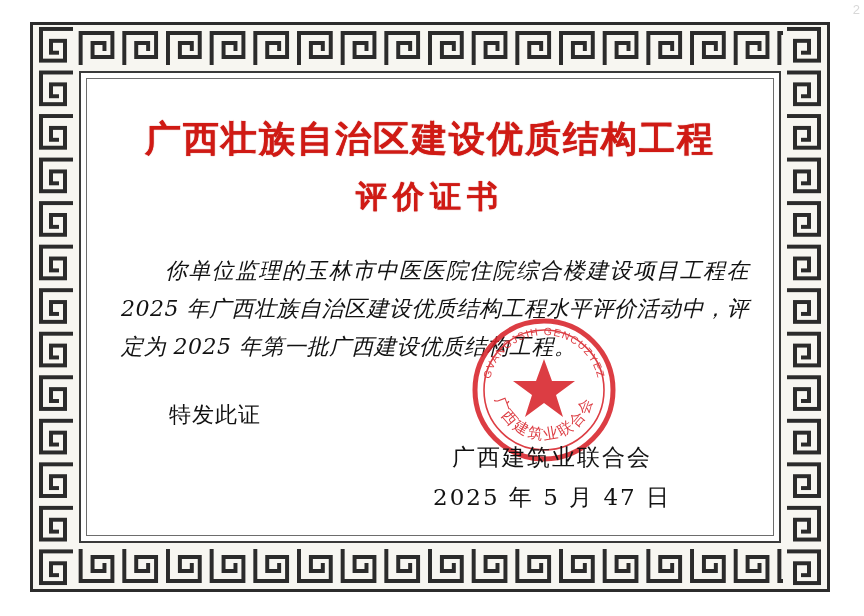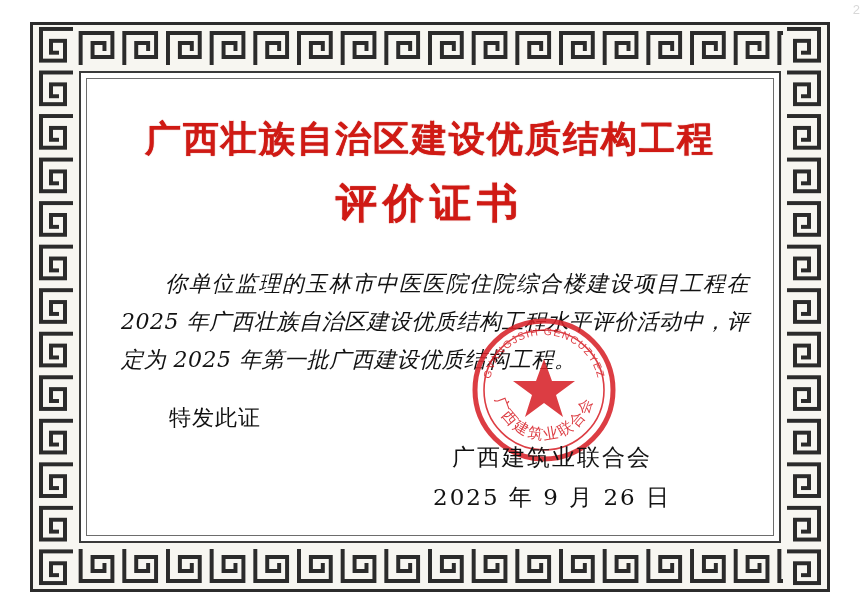--- a/index.html
+++ b/index.html
@@ -87,21 +87,21 @@
     font-size: 36px;
     font-weight: bold;
     letter-spacing: 2px;
     margin-top: 28px;
     font-family: "DejaVu Serif", "Liberation Serif", serif;
     text-shadow: 0 0 1px #b81510;
   }
   .title-sub {
     text-align: center;
     color: #d01a14;
-    font-size: 41px;
+    font-size: 31px;
     font-weight: bold;
     letter-spacing: 6px;
     margin-top: 12px;
     font-family: "DejaVu Serif", "Liberation Serif", serif;
     text-shadow: 0 0 1px #b81510;
   }
 
   
   .body-text {
     margin-top: 34px;
@@ -115,21 +115,21 @@
     letter-spacing: 0.5px;
   }
   .paragraph {
     text-indent: 44px;
     letter-spacing: 0.5px;
     text-align: justify;
     padding: 0 8px 0 18px;
     font-style: italic;
   }
   .closing {
-    margin-top: 20px;
+    margin-top: 30px;
     padding-left: 66px;
     letter-spacing: 1px;
   }
 
   
   .signature {
     position: absolute;
     right: 40px;
     bottom: 10px;
     width: 330px;
@@ -241,19 +241,19 @@
               <textPath href="#arcTop" startOffset="50%" text-anchor="middle">GVANGJSIH GENCUZYEZ</textPath>
             </text>
             <text font-family="'DejaVu Serif','Liberation Serif',serif" font-size="15" fill="#d8232a" letter-spacing="2">
               <textPath href="#arcBottom" startOffset="50%" text-anchor="middle">广西建筑业联合会</textPath>
             </text>
           </svg>
         </div>
 
         <div class="signature">
           <div class="sig-org">广西建筑业联合会</div>
-          <div class="sig-date">2025 年 9 月 26 日</div>
+          <div class="sig-date">2025 年 5 月 47 日</div>
         </div>
 
       </div>
     </div>
   </div>
 </div>
 
 </body></html>

